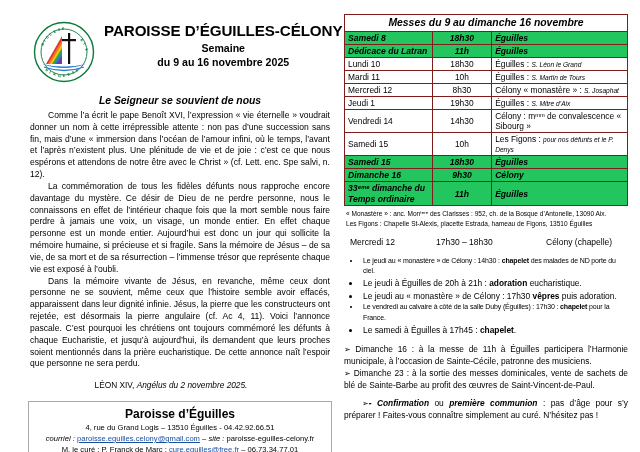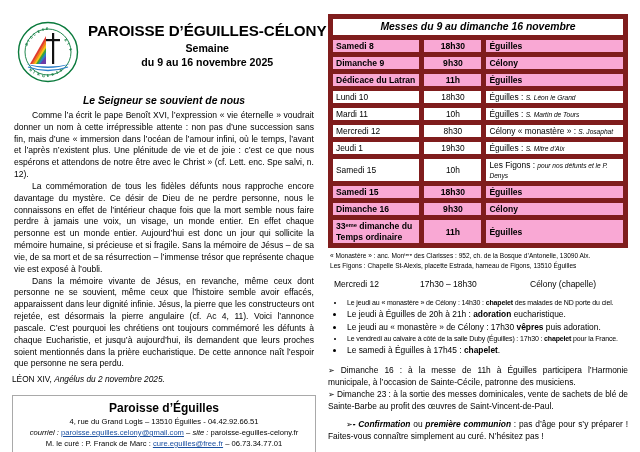--- a/index.html
+++ b/index.html
@@ -10,21 +10,21 @@
   body {
     width: 640px; height: 452px;
     font-family: "Liberation Sans", sans-serif;
     color: #000000;
     overflow: hidden;
     position: relative;
   }
   .page {
     width: 640px; height: 452px;
     display: flex;
-    padding: 14px 12px 6px 12px;
+    padding: 14px 12px 6px 28px;
   }
   
   .col-left {
     width: 312px;
     padding-right: 8px;
     display: flex;
     flex-direction: column;
   }
   .masthead {
     display: flex;
@@ -73,22 +73,22 @@
   .body-text {
     font-size: 8.55px;
     line-height: 1.385;
     text-align: justify;
     text-justify: inter-word;
     padding: 0 2px 0 2px;
   }
   .body-text p { margin: 0; text-indent: 18px; }
   .sig {
     font-size: 8.3px;
-    text-align: left;
-    margin-top: 4px;
+    text-align: center;
+    margin-top: 10px;
     padding-right: 18px;
   }
   .sig em { font-style: italic; }
   .contact-box {
     border: 1px solid #a9a9a9;
     margin-top: 11px;
     padding: 4px 6px 5px 6px;
     text-align: center;
     font-size: 7.6px;
     line-height: 1.42;
@@ -106,35 +106,35 @@
     padding-left: 4px;
     display: flex;
     flex-direction: column;
   }
   table.masses {
     width: 100%;
     border-collapse: collapse;
     table-layout: fixed;
   }
   table.masses td, table.masses th {
-    border: 5px solid #7f1d1d;
+    border: 1px solid #7f1d1d;
     padding: 1px 3px;
     vertical-align: middle;
   }
   table.masses .t-head {
     text-align: center;
     font-size: 10.4px;
     font-weight: bold;
     font-style: italic;
     padding: 2px 0 3px 0;
   }
   .c-day { width: 31%; }
   .c-time { width: 21%; text-align: center; }
   .c-place { width: 48%; }
-  tr.hl td { background: #f9a8d4; font-weight: bold; }
+  tr.hl td { background: #22c55e; font-weight: bold; font-style: italic; }
   td.day { font-size: 8.4px; }
   td.time { font-size: 8.4px; text-align: center; }
   td.place { font-size: 8.4px; }
   tr.hl td.day, tr.hl td.time, tr.hl td.place { font-size: 8.6px; }
   td.day.sub { font-size: 6.9px; line-height: 1.2; }
   .saint { font-size: 6.6px; font-style: italic; }
   .notes {
     font-size: 6.55px;
     line-height: 1.5;
     margin-top: 3px;
@@ -283,25 +283,20 @@
           <th class="t-head" colspan="3">Messes du 9 au dimanche 16 novembre</th>
         </tr>
       </thead>
       <tbody>
           <tr class="hl">
             <td class="day">Samedi 8</td>
             <td class="time">18h30</td>
             <td class="place">Éguilles</td>
           </tr>
           <tr class="hl">
-            <td class="day">Dimanche 9</td>
-            <td class="time">9h30</td>
-            <td class="place">Célony</td>
-          </tr>
-          <tr class="hl">
             <td class="day sub">Dédicace du Latran</td>
             <td class="time">11h</td>
             <td class="place">Éguilles</td>
           </tr>
           <tr>
             <td class="day">Lundi 10</td>
             <td class="time">18h30</td>
             <td class="place">Éguilles : <span class="saint">S. Léon le Grand</span></td>
           </tr>
           <tr>
@@ -311,20 +306,25 @@
           </tr>
           <tr>
             <td class="day">Mercredi 12</td>
             <td class="time">8h30</td>
             <td class="place">Célony « monastère » : <span class="saint">S. Josaphat</span></td>
           </tr>
           <tr>
             <td class="day">Jeudi 1</td>
             <td class="time">19h30</td>
             <td class="place">Éguilles : <span class="saint">S. Mitre d’Aix</span></td>
+          </tr>
+          <tr>
+            <td class="day">Vendredi 14</td>
+            <td class="time">14h30</td>
+            <td class="place">Célony : mᵐᵐ de convalescence « Sibourg »</td>
           </tr>
           <tr>
             <td class="day">Samedi 15</td>
             <td class="time">10h</td>
             <td class="place">Les Figons : <span class="saint">pour nos défunts et le P. Denys</span></td>
           </tr>
           <tr class="hl">
             <td class="day">Samedi 15</td>
             <td class="time">18h30</td>
             <td class="place">Éguilles</td>

